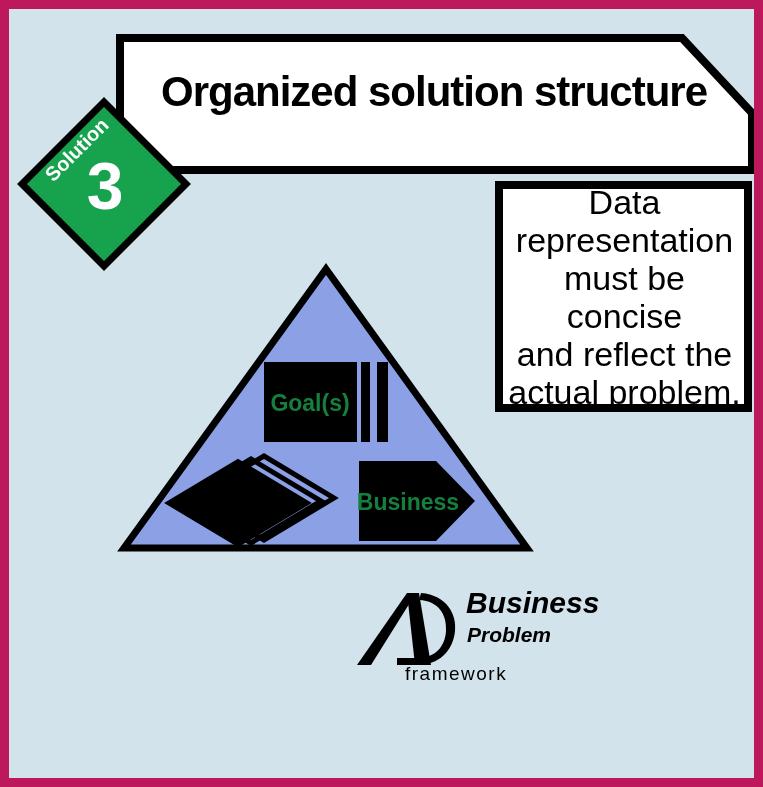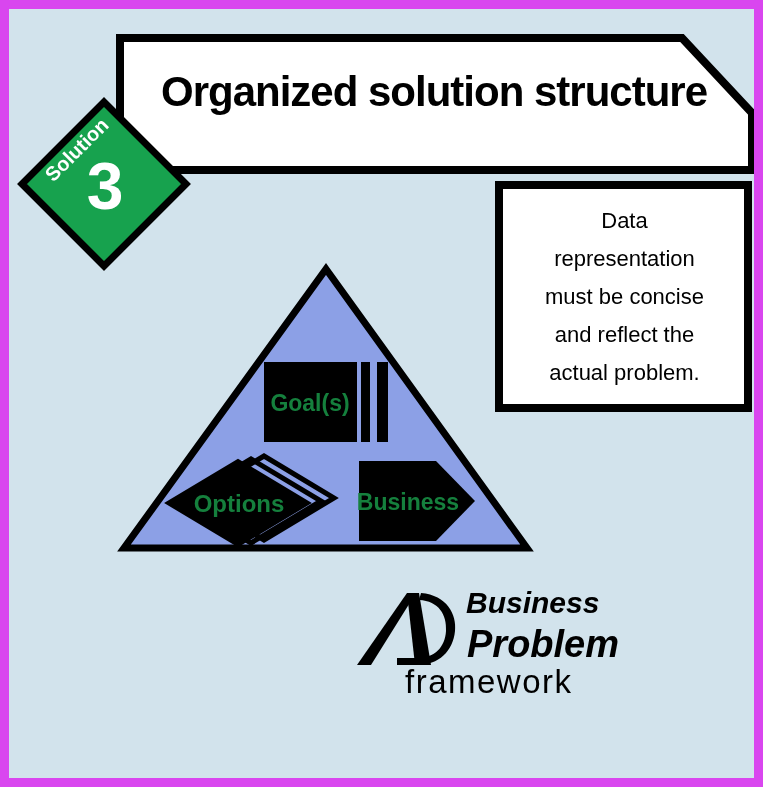--- a/index.html
+++ b/index.html
@@ -5,21 +5,21 @@
   html,body{margin:0;padding:0;}
   body{
     width:763px;height:787px;
     font-family:"Liberation Sans", sans-serif;
     background:#fff;
   }
   .canvas{
     position:relative;
     width:763px;height:787px;
     box-sizing:border-box;
-    border:9px solid #d946ef;
+    border:9px solid #be185d;
     background:var(--background,#D2E3EC);
     overflow:hidden;
     padding-left:47px;
   }
   .shapes{position:absolute;left:0;top:0;width:763px;height:787px;}
   .txt{position:absolute;color:#000;}
   .page-title{
     left:113px;top:44px;width:624px;height:78px;
     display:flex;align-items:center;justify-content:center;
     font-size:42px;font-weight:bold;white-space:nowrap;
@@ -31,41 +31,41 @@
     color:#fff;font-weight:bold;font-size:20px;white-space:nowrap;
   }
   .solution-number{
     left:96px;top:177px;
     transform:translate(-50%,-50%);
     color:#fff;font-weight:bold;font-size:66px;line-height:1;
   }
   .note-text{
     left:494px;top:180px;width:243px;height:215px;
     display:flex;align-items:center;justify-content:center;
-    text-align:center;font-size:22px;line-height:38px;
+    text-align:center;font-size:34px;line-height:38px;
     white-space:pre-line;
   }
   .shape-label{
     transform:translate(-50%,-50%);
     color:#15803d;font-weight:bold;font-size:23px;white-space:nowrap;
   }
   .goal-label{left:301px;top:394px;}
   .options-label{left:230px;top:495px;font-size:24px;}
   .resource-label{left:399px;top:493px;}
   .logo-business{
     left:457px;top:577px;
     font-style:italic;font-weight:bold;font-size:30px;
   }
   .logo-problem{
     left:458px;top:614px;
-    font-style:italic;font-weight:bold;font-size:38px;
+    font-style:italic;font-weight:bold;font-size:21px;
   }
   .logo-framework{
     left:396px;top:654px;
-    font-size:33px;letter-spacing:1.5px;
+    font-size:19px;letter-spacing:1.5px;
   }
 </style>
 </head>
 <body>
 
 <div class="canvas">
 
   <svg class="shapes" viewBox="0 0 763 787" xmlns="http://www.w3.org/2000/svg">
 
     <polygon points="111,29 673,29 743,104 743,161 111,161" fill="#FFFFFF" stroke="#000000" stroke-width="8" stroke-linejoin="miter"></polygon>
@@ -100,21 +100,20 @@
   <div class="txt solution-number">3</div>
 
   <div class="txt note-text">Data
 representation
 must be concise
 and reflect the
 actual problem.</div>
 
   <div class="txt shape-label goal-label">Goal(s)</div>
 
-  <div class="txt shape-label options-label">Options</div>
 
   <div class="txt shape-label resource-label">Business</div>
 
   <div class="txt logo-business">Business</div>
 
   <div class="txt logo-problem">Problem</div>
 
   <div class="txt logo-framework">framework</div>
 
 </div>

